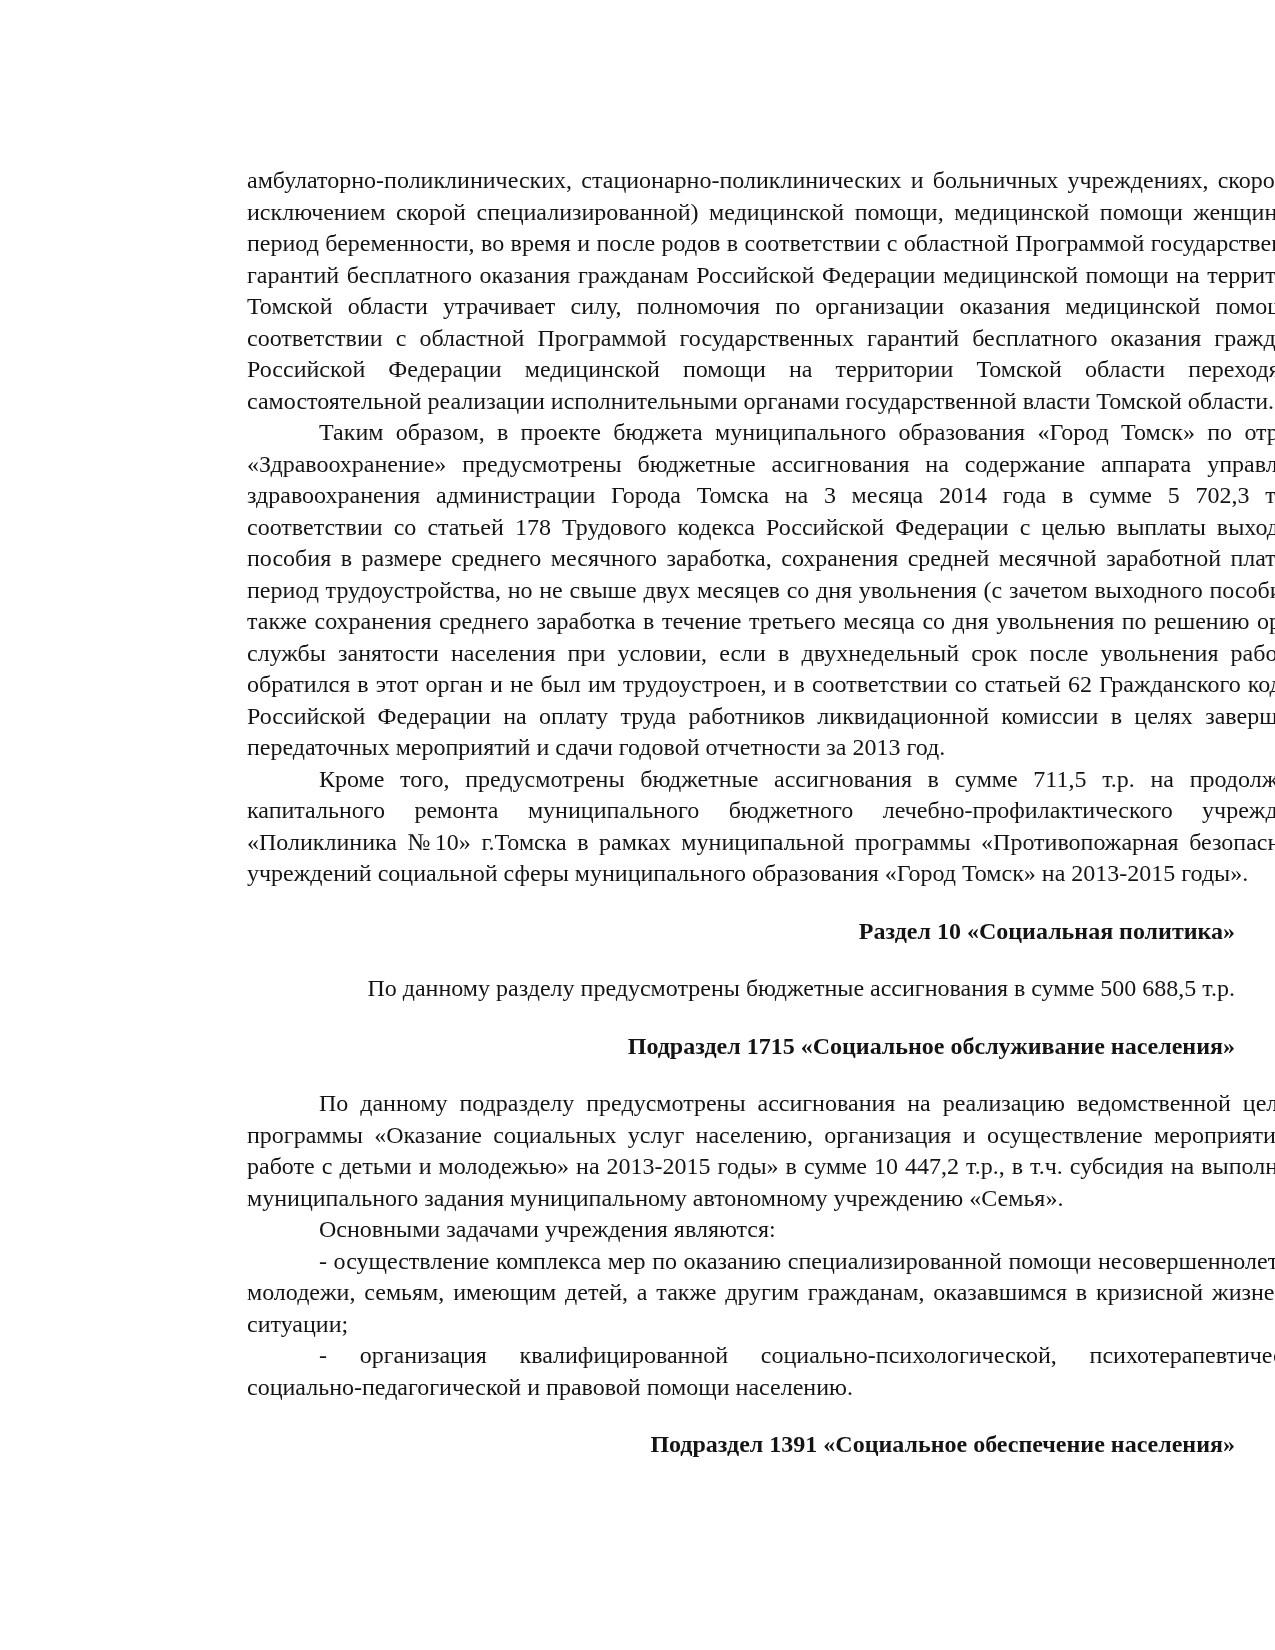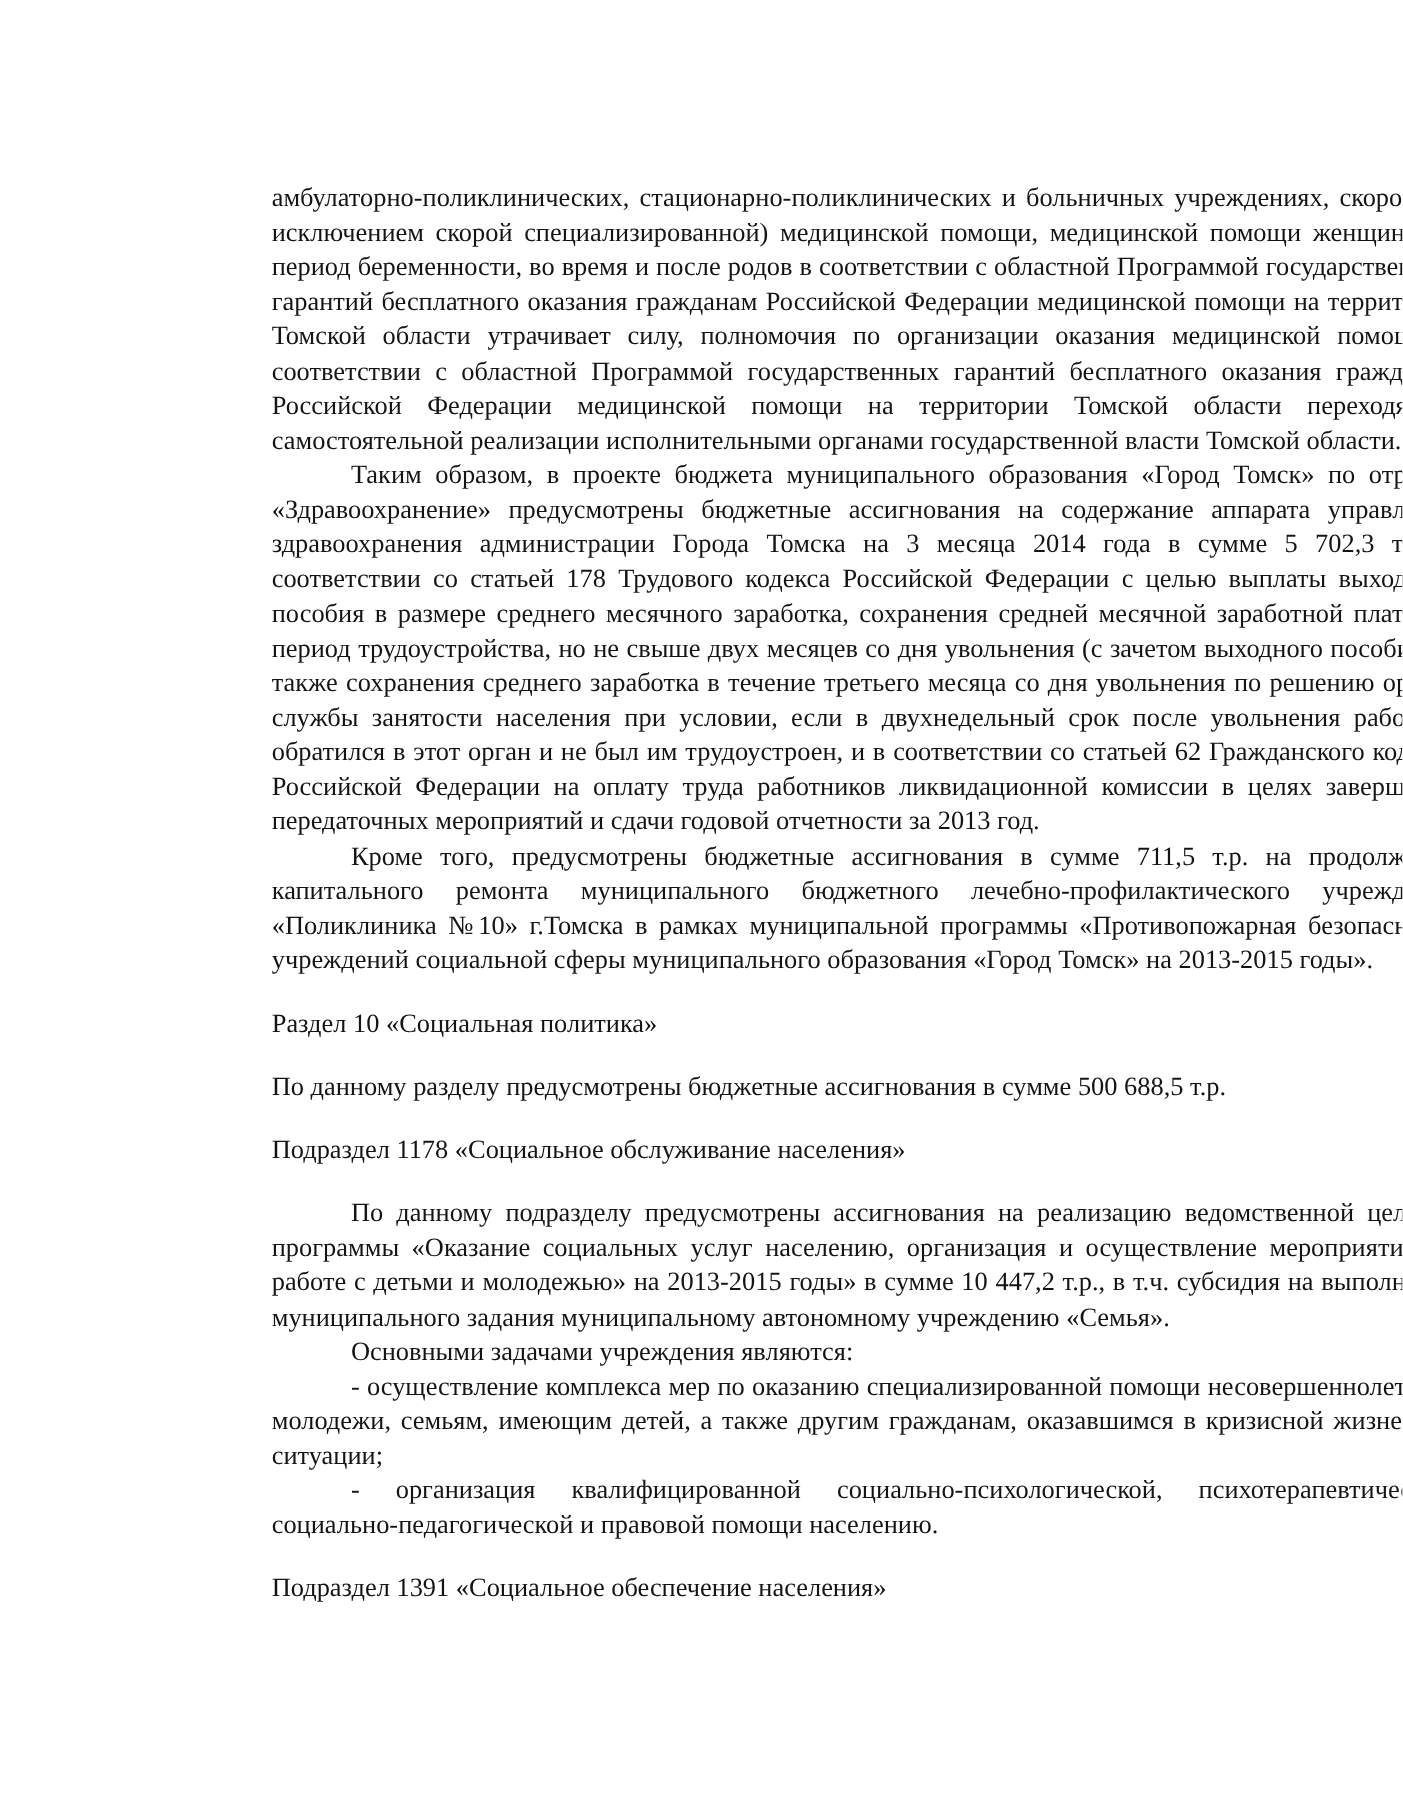--- a/index.html
+++ b/index.html
@@ -34,48 +34,48 @@
   .para {
     margin: 0;
     padding: 0;
   }
   .indent {
     text-indent: 72px;
   }
   .heading {
     margin: 26px 90px 26px 0;
     padding: 0;
-    font-weight: normal;
-    text-align: left;
+    font-weight: bold;
+    text-align: right;
     text-indent: 0;
   }
   .center-line {
     margin: 26px 90px 26px 0;
     padding: 0;
-    text-align: left;
+    text-align: right;
     text-indent: 0;
   }
 </style>
 </head>
 <body>
 
 <div class="page">
   <div class="text-column">
 
     <p class="para">амбулаторно-поликлинических, стационарно-поликлинических и больничных учреждениях, скорой (за исключением скорой специализированной) медицинской помощи, медицинской помощи женщинам в период беременности, во время и после родов в соответствии с областной Программой государственных гарантий бесплатного оказания гражданам Российской Федерации медицинской помощи на территории Томской области утрачивает силу, полномочия по организации оказания медицинской помощи в соответствии с областной Программой государственных гарантий бесплатного оказания гражданам Российской Федерации медицинской помощи на территории Томской области переходят к самостоятельной реализации исполнительными органами государственной власти Томской области.</p>
 
     <p class="para indent">Таким образом, в проекте бюджета муниципального образования «Город Томск» по отрасли «Здравоохранение» предусмотрены бюджетные ассигнования на содержание аппарата управления здравоохранения администрации Города Томска на 3 месяца 2014 года в сумме 5&nbsp;702,3 т.р. в соответствии со статьей 178 Трудового кодекса Российской Федерации с целью выплаты выходного пособия в размере среднего месячного заработка, сохранения средней месячной заработной платы на период трудоустройства, но не свыше двух месяцев со дня увольнения (с зачетом выходного пособия), а также сохранения среднего заработка в течение третьего месяца со дня увольнения по решению органа службы занятости населения при условии, если в двухнедельный срок после увольнения работник обратился в этот орган и не был им трудоустроен, и в соответствии со статьей 62 Гражданского кодекса Российской Федерации на оплату труда работников ликвидационной комиссии в целях завершения передаточных мероприятий и сдачи годовой отчетности за 2013 год.</p>
 
     <p class="para indent">Кроме того, предусмотрены бюджетные ассигнования в сумме 711,5 т.р. на продолжение капитального ремонта муниципального бюджетного лечебно-профилактического учреждения «Поликлиника №10» г.Томска в рамках муниципальной программы «Противопожарная безопасность учреждений социальной сферы муниципального образования «Город Томск» на 2013-2015 годы».</p>
 
     <p class="para heading">Раздел 10 «Социальная политика»</p>
 
     <p class="para center-line">По данному разделу предусмотрены бюджетные ассигнования в сумме 500&nbsp;688,5 т.р.</p>
 
-    <p class="para heading">Подраздел 1178 «Социальное обслуживание населения»</p>
+    <p class="para heading">Подраздел 1715 «Социальное обслуживание населения»</p>
 
     <p class="para indent">По данному подразделу предусмотрены ассигнования на реализацию ведомственной целевой программы «Оказание социальных услуг населению, организация и осуществление мероприятий по работе с детьми и молодежью» на 2013-2015 годы» в сумме 10&nbsp;447,2 т.р., в т.ч. субсидия на выполнение муниципального задания муниципальному автономному учреждению «Семья».</p>
 
     <p class="para indent">Основными задачами учреждения являются:</p>
 
     <p class="para indent">- осуществление комплекса мер по оказанию специализированной помощи несовершеннолетним, молодежи, семьям, имеющим детей, а также другим гражданам, оказавшимся в кризисной жизненной ситуации;</p>
 
     <p class="para indent">- организация квалифицированной социально-психологической, психотерапевтической, социально-педагогической и правовой помощи населению.</p>
 
     <p class="para heading">Подраздел 1391 «Социальное обеспечение населения»</p>

